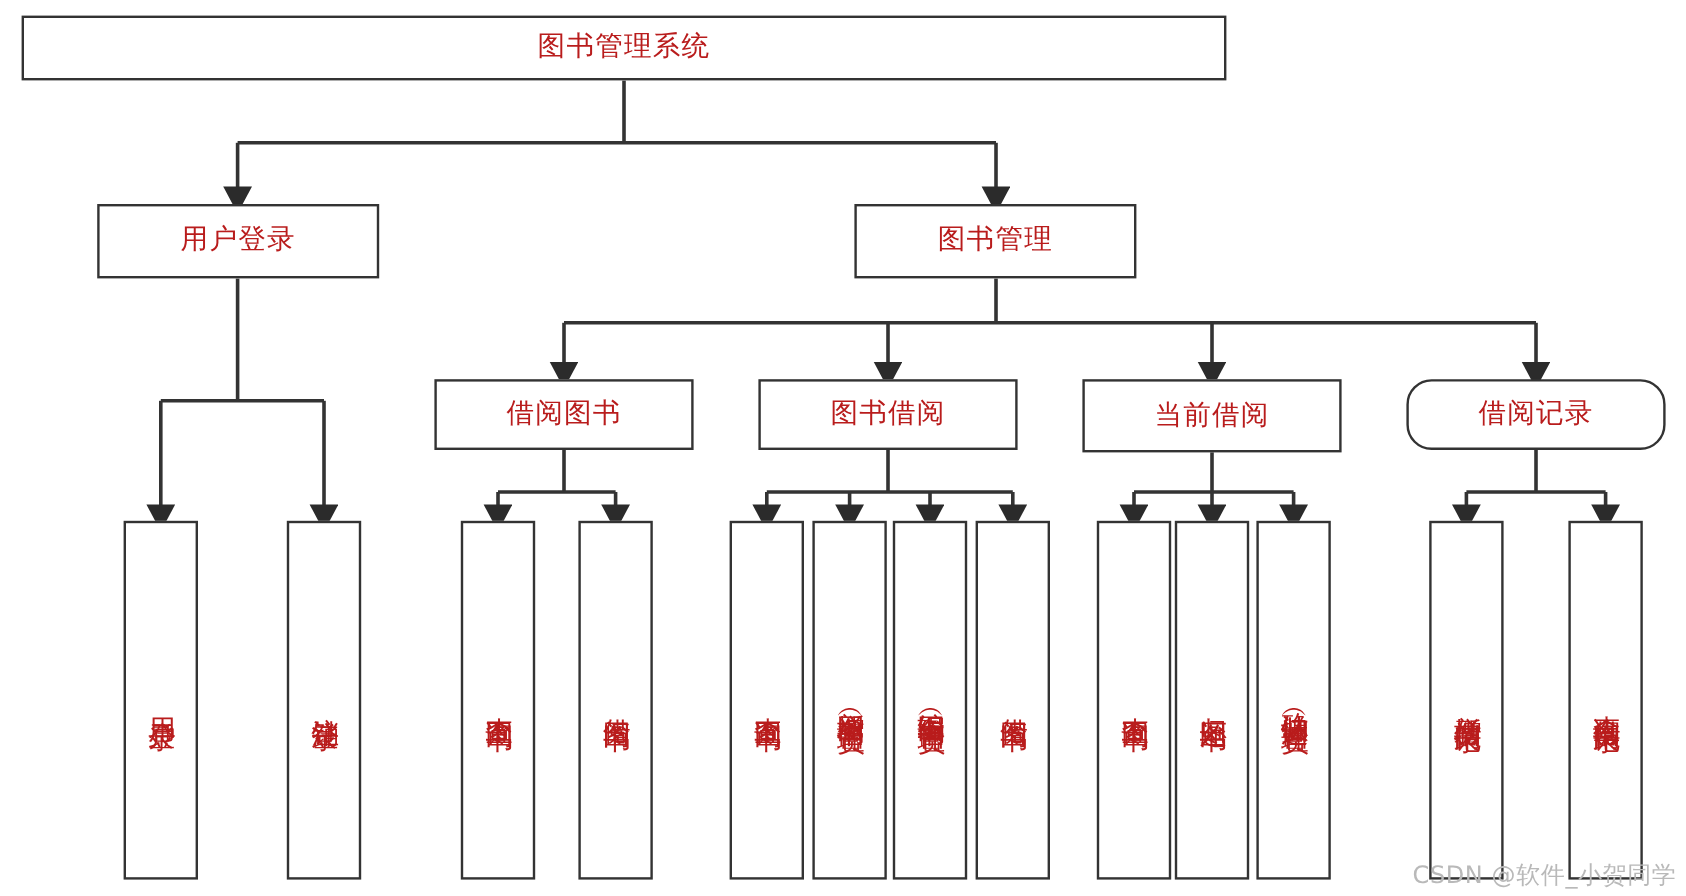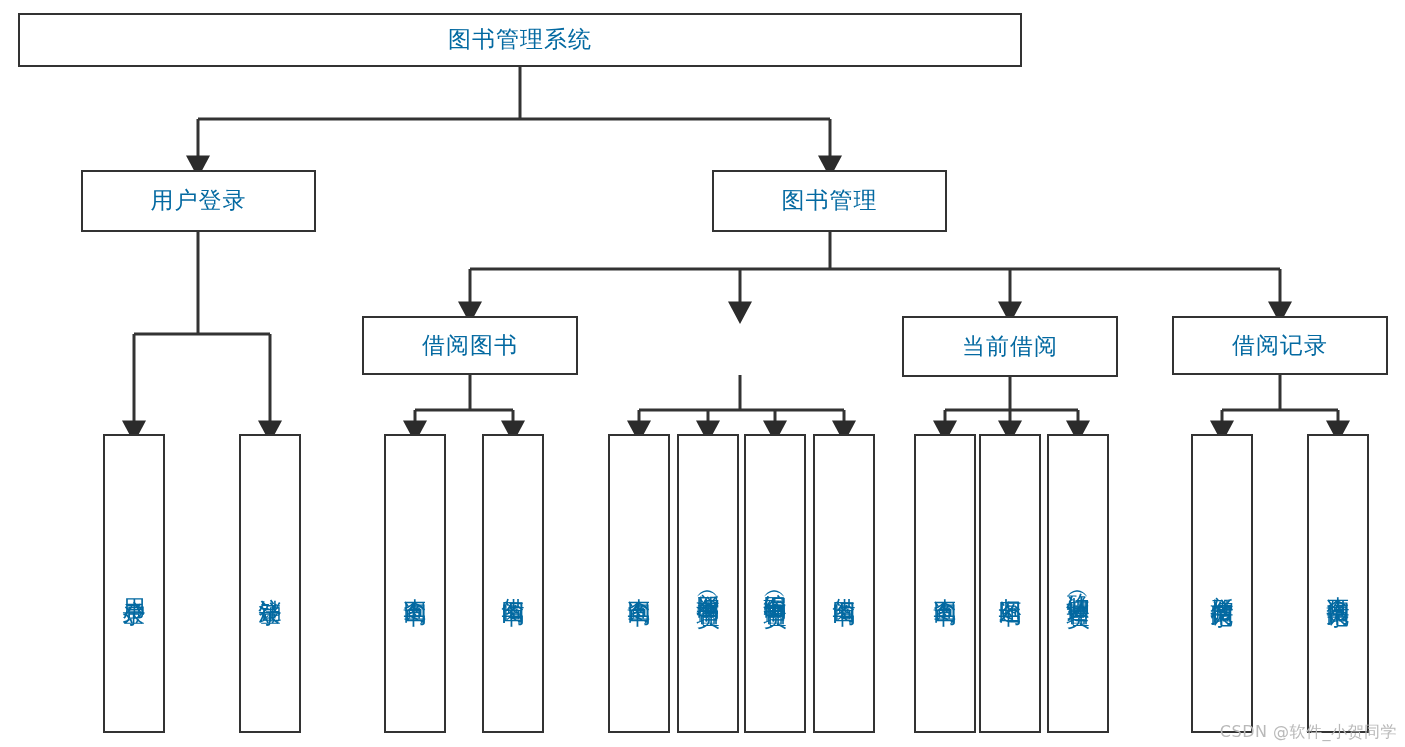--- a/index.html
+++ b/index.html
@@ -31,21 +31,21 @@
     box-sizing: border-box;
     background: #ffffff;
     border: 2px solid #333333;
     display: flex;
     align-items: center;
     justify-content: center;
     z-index: 2;
   }
   .node .label {
     display: block;
-    color: #0369a1;
+    color: #b91c1c;
     line-height: 1.12;
     white-space: nowrap;
   }
   
   .node.horiz .label {
     font-size: 23px;
     letter-spacing: 1px;
   }
   .node.root .label {
     font-size: 23px;
@@ -61,21 +61,21 @@
     font-size: 23px;
     line-height: 1.18;
     letter-spacing: 2px;
     white-space: normal;
     max-height: 280px;
   }
   #watermark {
     position: absolute;
     right: 8px;
     bottom: 4px;
-    font-size: 16px;
+    font-size: 20px;
     color: #b9b9b9;
     letter-spacing: 0.5px;
     z-index: 5;
     white-space: nowrap;
     font-family: "DejaVu Sans", "Liberation Sans", sans-serif;
   }
 </style>
 </head>
 <body>
 
@@ -140,24 +140,27 @@
   <div class="node horiz" style="left:81px; top:170px; width:235px; height:62px;">
     <span class="label">用户登录</span>
   </div>
   <div class="node horiz" style="left:712px; top:170px; width:235px; height:62px;">
     <span class="label">图书管理</span>
   </div>
 
   <div class="node horiz" style="left:362px; top:316px; width:216px; height:59px;">
     <span class="label">借阅图书</span>
   </div>
+  <div class="node horiz" style="left:632px; top:316px; width:216px; height:59px;">
+    <span class="label">图书借阅</span>
+  </div>
   <div class="node horiz" style="left:902px; top:316px; width:216px; height:61px;">
     <span class="label">当前借阅</span>
   </div>
-  <div class="node horiz" style="left:1172px; top:316px; width:216px; height:59px;">
+  <div class="node horiz" style="left:1172px; top:316px; width:216px; height:59px;border-radius:21px;">
     <span class="label">借阅记录</span>
   </div>
 
   <div class="node vert" style="left:103px; top:434px; width:62px; height:299px;">
     <span class="label">用户登录</span>
   </div>
   <div class="node vert" style="left:239px; top:434px; width:62px; height:299px;">
     <span class="label">注销登录</span>
   </div>
 

